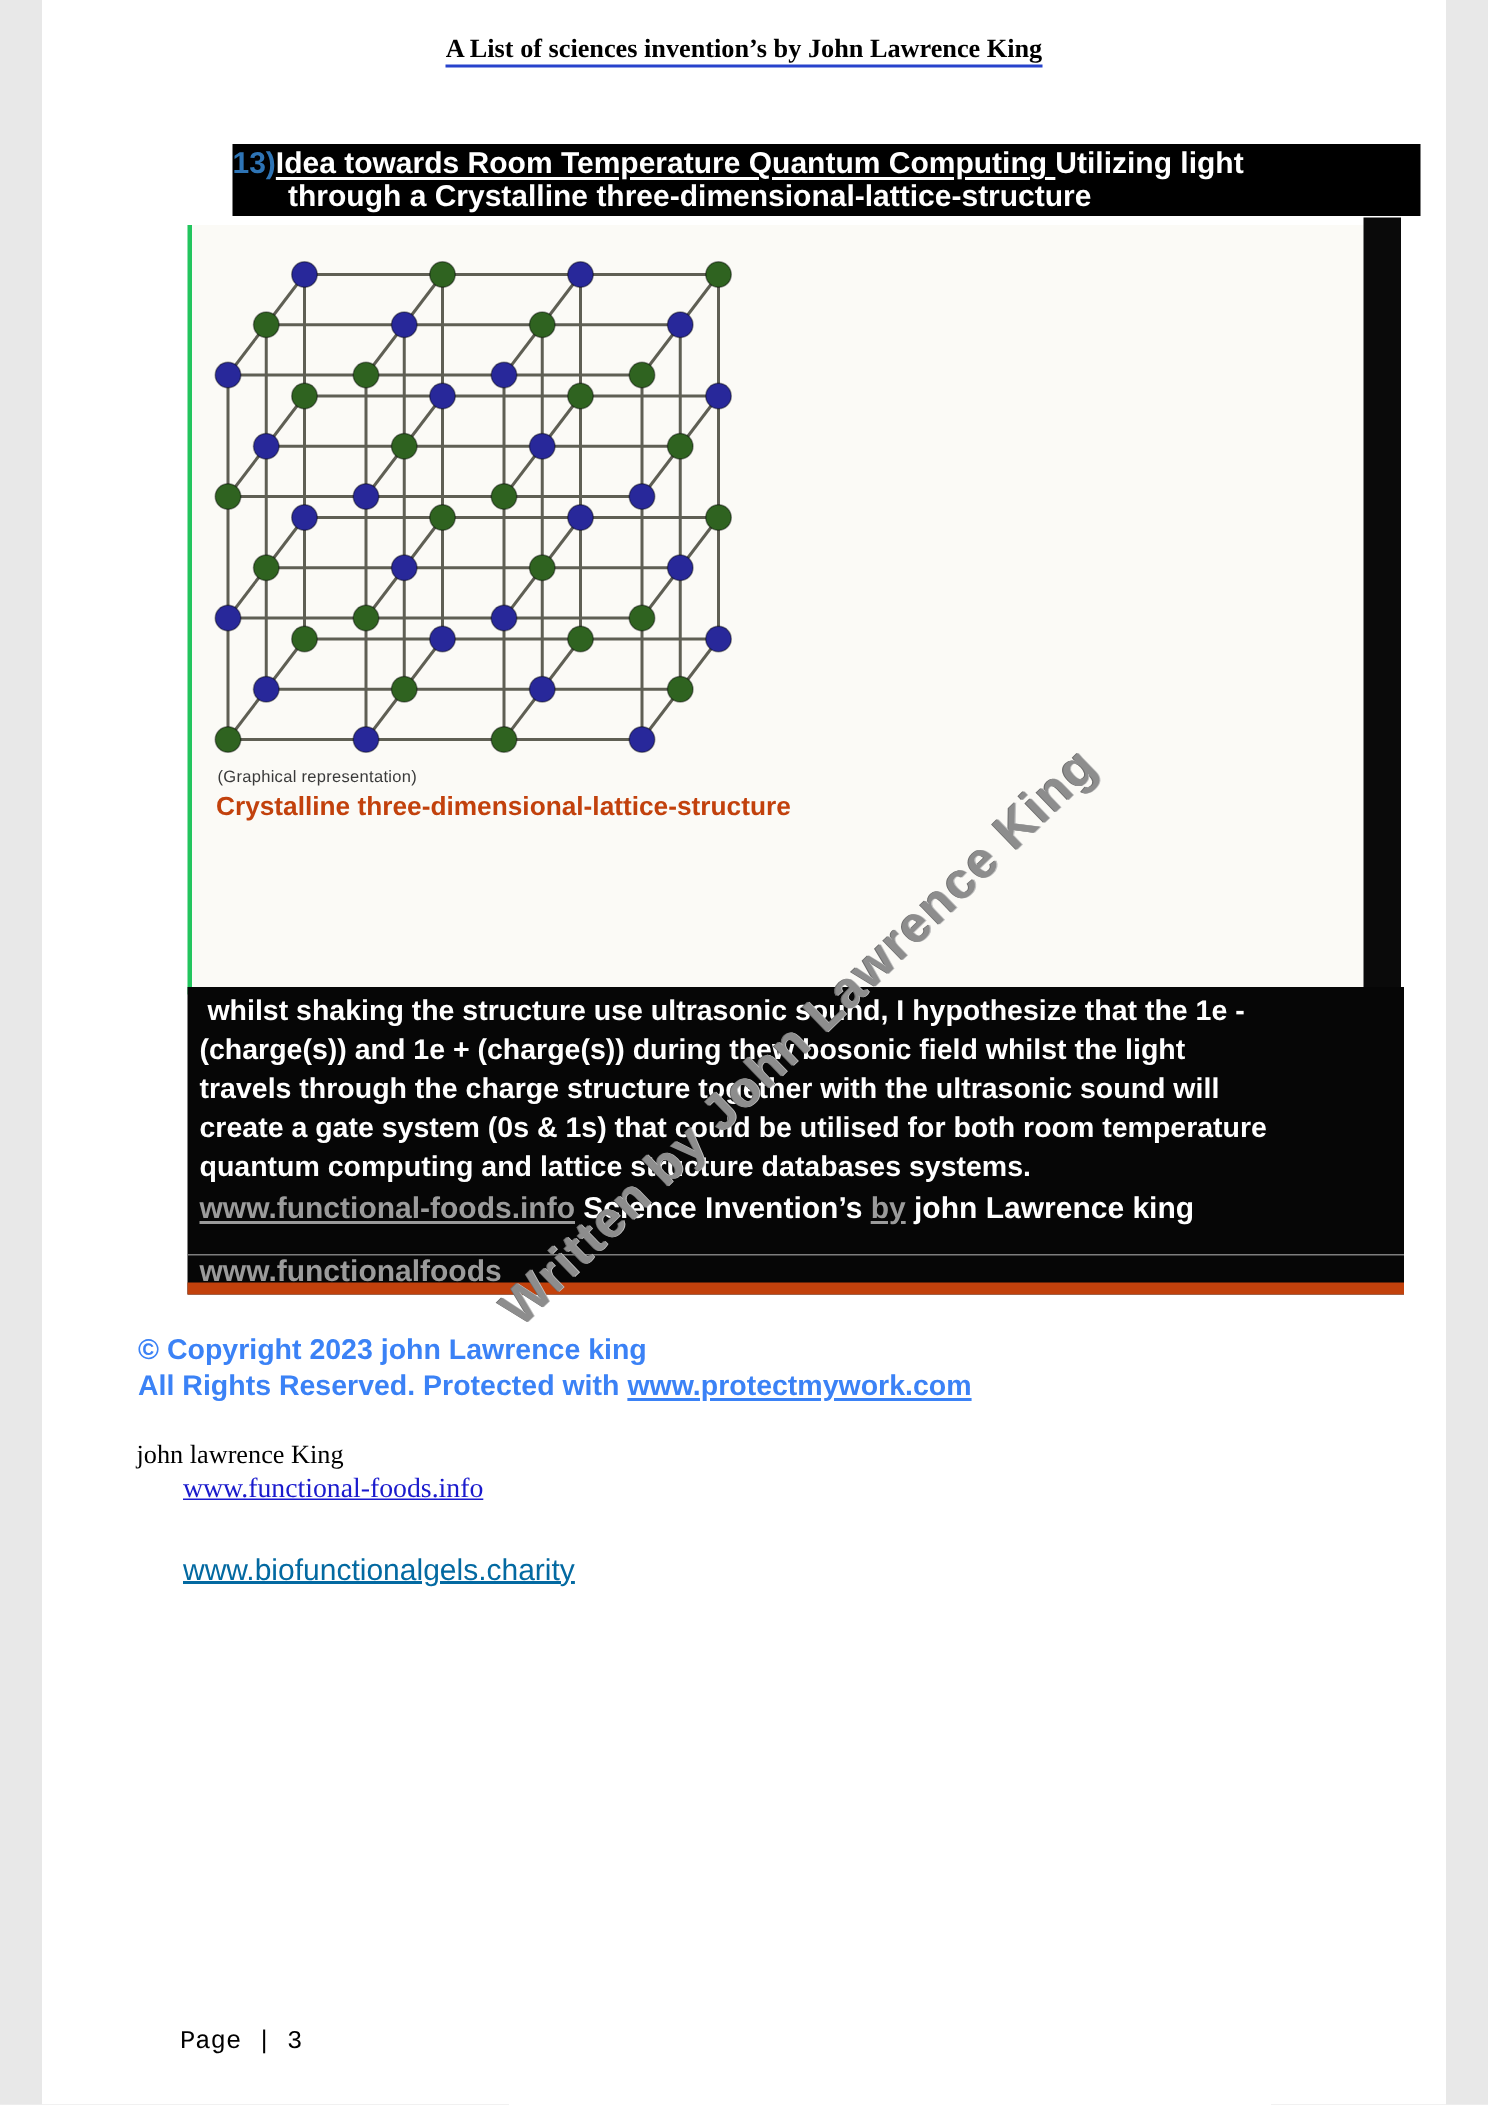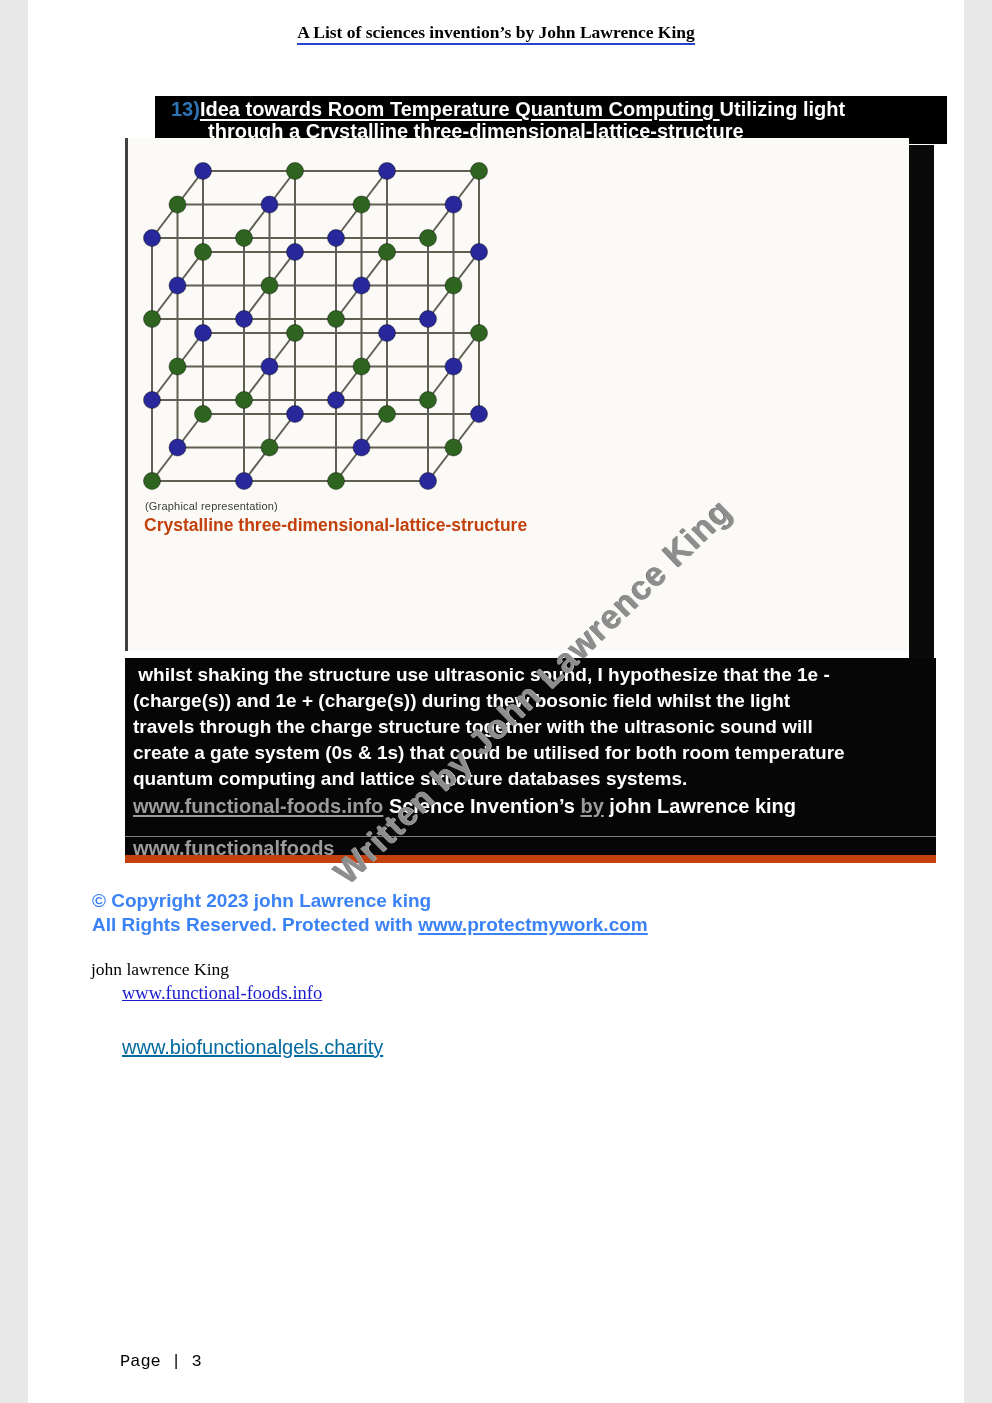--- a/index.html
+++ b/index.html
@@ -10,32 +10,32 @@
   }
   
   .doc-title { position:absolute; top:22px; left:0; width:100%; text-align:center; }
   .doc-title span {
     font-family:"Liberation Serif", serif; font-weight:bold; font-size:17.5px;
     color:#000; border-bottom:2px solid #2743cc; padding-bottom:1px;
   }
   
   .banner {
     position:absolute; left:127px; top:96px; width:792px; height:48px;
-    background:#000; box-sizing:border-box; padding-top:2px; overflow:hidden;padding-left:16px;
+    background:#000; box-sizing:border-box; padding-top:2px; overflow:hidden;
   }
   .banner-l1, .banner-l2 {
     font-weight:bold; font-size:20px; line-height:22px; color:#fff; white-space:pre;
   }
   .banner-num { color:#2e74b5; }
   .banner-u { text-decoration:underline; text-decoration-thickness:2px; text-underline-offset:3px; }
   .banner-l2 { padding-left:37px; }
   
   .content-box {
-    position:absolute; left:97px; top:138px; width:784px; height:513px;
-    background:#fbfaf6; box-sizing:border-box; border-left:3px solid #404040;
+    position:absolute; left:97px; top:150px; width:784px; height:513px;
+    background:#fbfaf6; box-sizing:border-box; border-left:3px solid #22c55e;
   }
   .lattice-svg { position:absolute; left:2px; top:6px; }
   .fig-note {
     position:absolute; left:17px; top:362px; font-size:11px; color:#3a3a3a; letter-spacing:0.2px;
   }
   .fig-caption {
     position:absolute; left:16px; top:377px; font-size:17.5px; font-weight:bold; color:#c2410c;
   }
   .right-bar {
     position:absolute; left:881px; top:145px; width:25px; height:513px; background:#0a0a0a;

